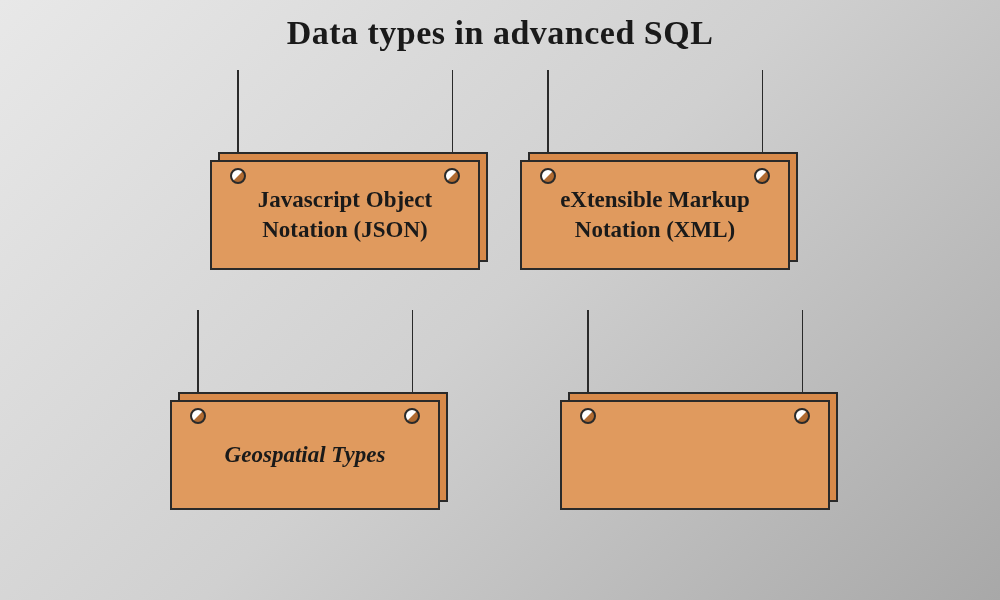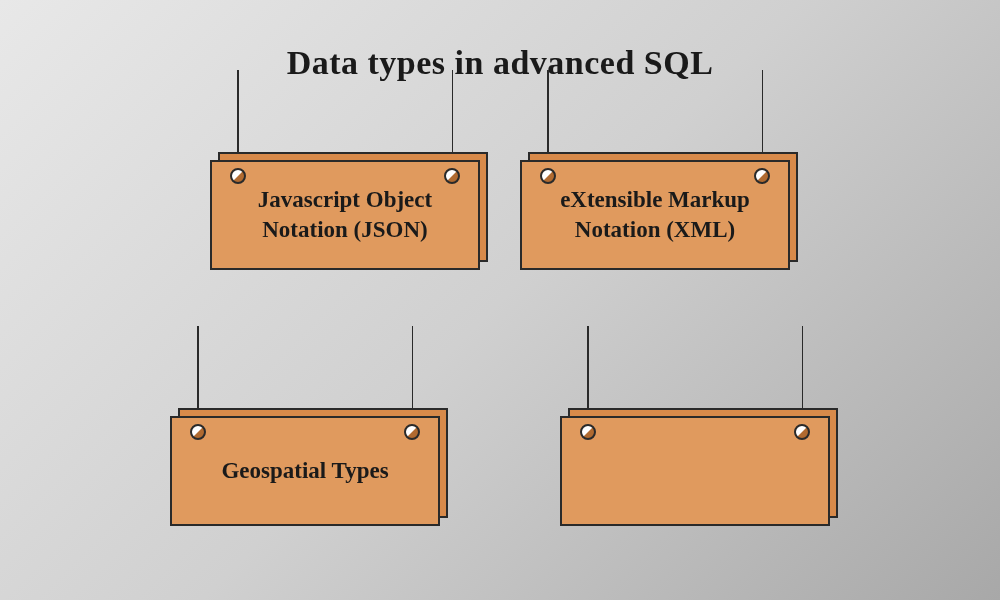--- a/index.html
+++ b/index.html
@@ -9,32 +9,32 @@
     background: linear-gradient(135deg, #e8e8e8 0%, #d0d0d0 50%, #a8a8a8 100%);
     font-family: Georgia, 'Times New Roman', serif;
     overflow: hidden;
     position: relative;
   }
   .title {
     text-align: center;
     font-size: 34px;
     font-weight: 900;
     color: #1a1a1a;
-    padding-top: 44px;
+    padding-top: 14px;
     letter-spacing: 0.5px;
   }
   .row {
     position: absolute;
     width: 100%;
     display: flex;
     justify-content: center;
     gap: 40px;
   }
   .row1 { top: 160px; }
-  .row2 { top: 416px; gap: 120px; }
+  .row2 { top: 400px; gap: 120px; font-style: italic; }
   .card-wrap {
     position: relative;
     width: 270px;
     height: 110px;
   }
   .card-shadow {
     position: absolute;
     top: -8px;
     left: 8px;
     width: 100%;

